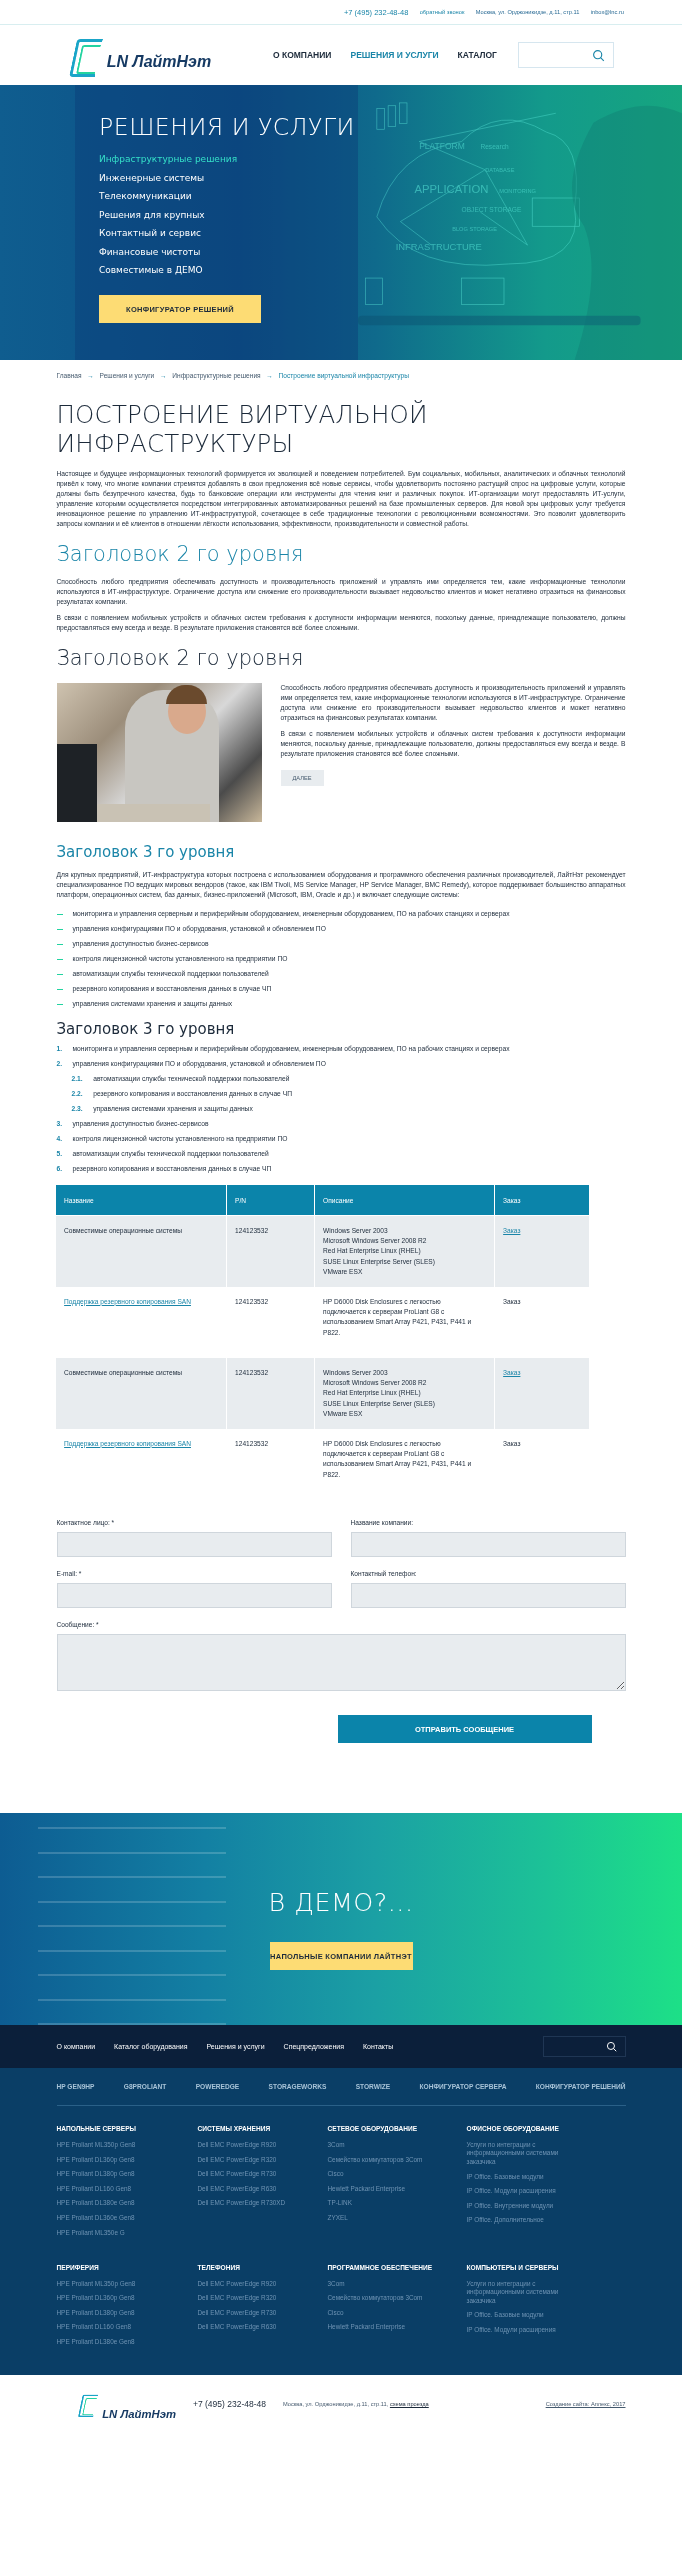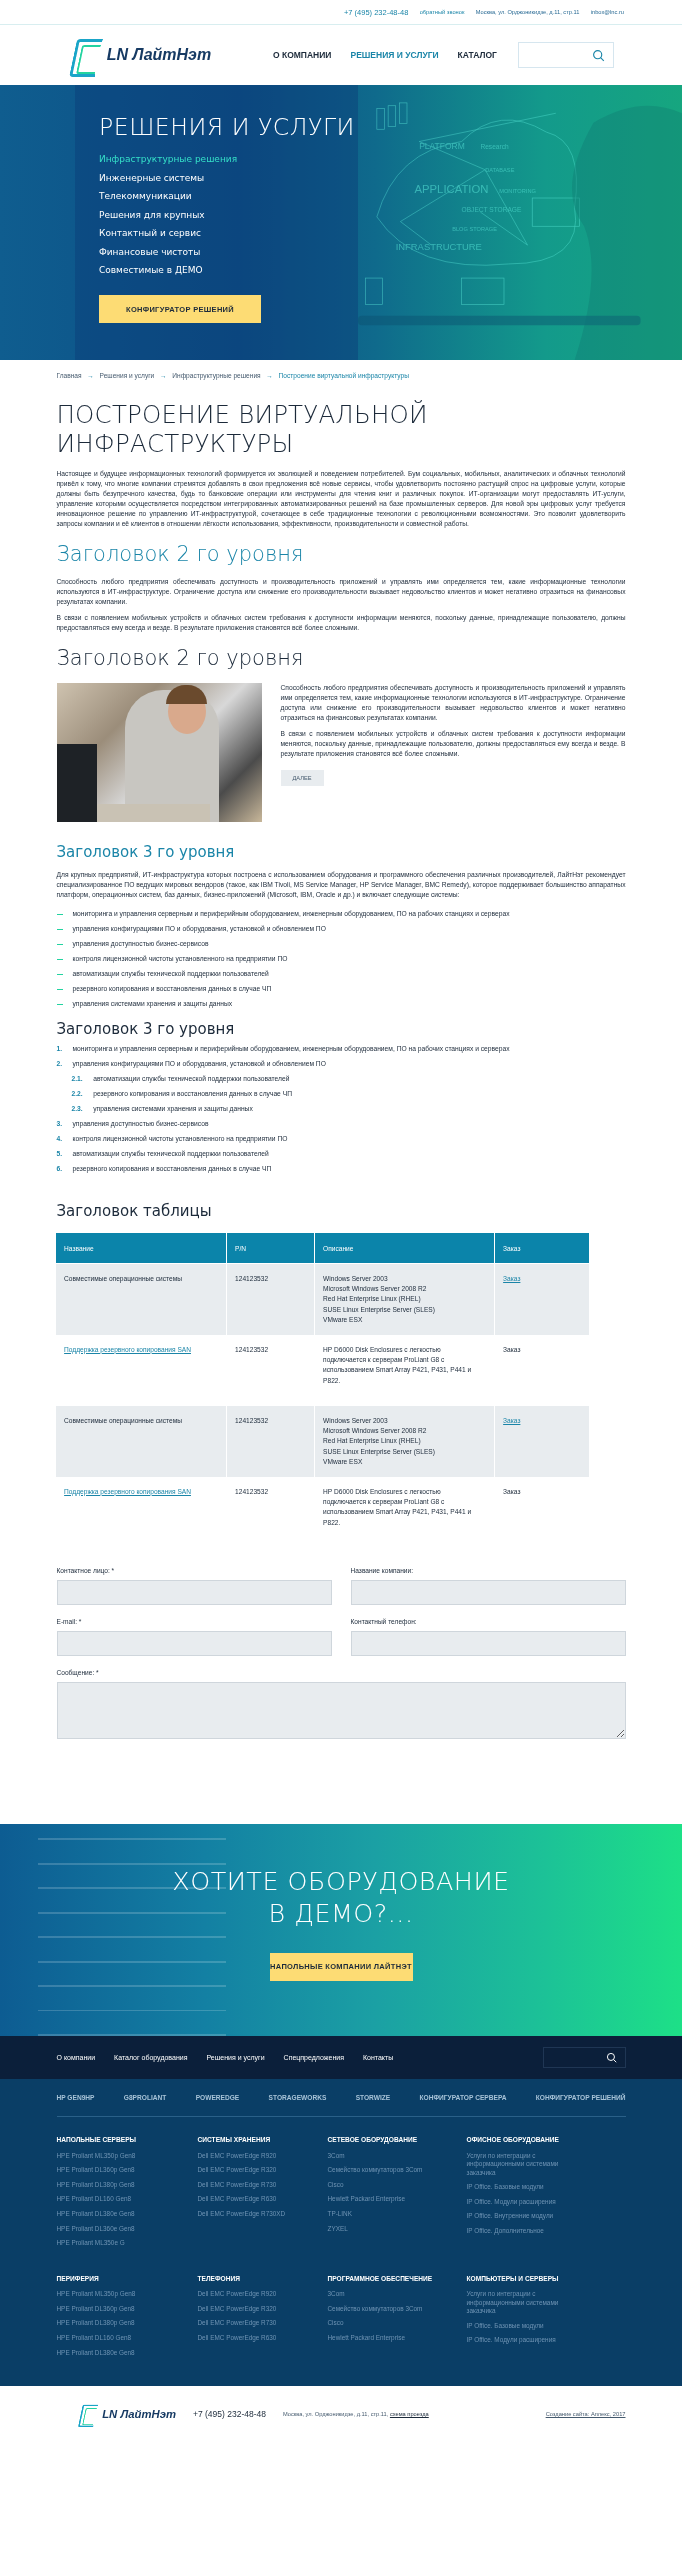--- a/index.html
+++ b/index.html
@@ -5,21 +5,21 @@
 *{box-sizing:border-box;margin:0;padding:0}
 body{width:682px;background:#fff;font-family:"Liberation Sans",sans-serif;color:#1c2a3a;font-size:7.5px}
 a{color:inherit;text-decoration:none}
 .wrap{width:569px;margin:0 auto;position:relative}
 
 .topbar{height:25.4px;border-bottom:0.9px solid #d8eef0;display:flex;justify-content:flex-end;align-items:center;padding-right:58px;gap:11.3px;font-size:5.7px;color:#2a6b95}
 .topbar .phone{font-size:7.5px;color:#1a85a8}
 .topbar .cb{color:#1a85a8}
 
 .header{height:60px;display:flex;align-items:center}
-.logo{display:flex;align-items:center;gap:5.7px;margin-left:73px;width:200px}
+.logo{display:flex;align-items:flex-end;gap:5.7px;margin-left:73px;width:200px}
 .logo-mark{width:28px;height:32px;position:relative}
 .logo-mark:before{content:"";position:absolute;left:0;top:0;width:22.6px;height:32px;border:3.8px solid #1aa5c8;border-right:none;border-radius:3.8px 0 0 3.8px;transform:skewX(-12deg)}
 .logo-mark:after{content:"";position:absolute;left:5.7px;top:5.7px;width:17px;height:24.5px;border:2.8px solid #23d3a0;border-right:none;border-radius:2.8px 0 0 2.8px;transform:skewX(-12deg)}
 .logo-text{font-style:italic;font-weight:bold;font-size:16px;color:#163a63}
 .nav{display:flex;gap:19px;font-size:8.5px;font-weight:bold;margin-left:0}
 .nav .item{color:#1c2a3a}
 .nav .item.active{color:#1a85a8}
 .search{margin-left:21px;width:96px;height:26px;border:0.9px solid #d6e6ef;display:flex;justify-content:flex-end;align-items:center;padding-right:7.5px}
 .search svg{width:13px;height:13px}
 
@@ -257,21 +257,20 @@
     <li>
         <span class="n">5.</span>
         <span>автоматизации службы технической поддержки пользователей</span>
       </li>
     <li>
         <span class="n">6.</span>
         <span>резервного копирования и восстановления данных в случае ЧП</span>
       </li>
   </ol>
 
-  <h3 style="margin-top:30px">Заголовок таблицы</h3>
   <table>
     <colgroup>
         <col style="width:170px">
         <col style="width:87px">
         <col style="width:179px">
         <col>
       </colgroup>
     <thead>
       <tr>
         <th>Название</th>
@@ -317,26 +316,27 @@
   </table>
 
   <form>
     <div class="form-grid">
       <div class="fg"><label>Контактное лицо: *</label><input class="inp" value="" style=""></div>
       <div class="fg"><label>Название компании:</label><input class="inp" value="" style=""></div>
       <div class="fg"><label>E-mail: *</label><input class="inp" value="" style=""></div>
       <div class="fg"><label>Контактный телефон:</label><input class="inp" value="" style=""></div>
       <div class="fg full"><label>Сообщение: *</label><textarea class="inp ta" style=""></textarea></div>
     </div>
+    <button type="button" class="btn-blue">ОТПРАВИТЬ СООБЩЕНИЕ</button>
   </form>
 </main>
 
 <section class="demo">
   <div class="racks"></div>
-  <h2><span>ХОТИТЕ ОБОРУДОВАНИЕ</span><br><span>В ДЕМО?...</span></h2>
+  <h2><br><span>В ДЕМО?...</span></h2>
   <button class="btn-yellow">НАПОЛЬНЫЕ КОМПАНИИ ЛАЙТНЭТ</button>
 </section>
 
 <div class="fnav">
   <div class="wrap">
     <a>О компании</a>
     <a>Каталог оборудования</a>
     <a>Решения и услуги</a>
     <a>Спецпредложения</a>
     <a>Контакты</a>

